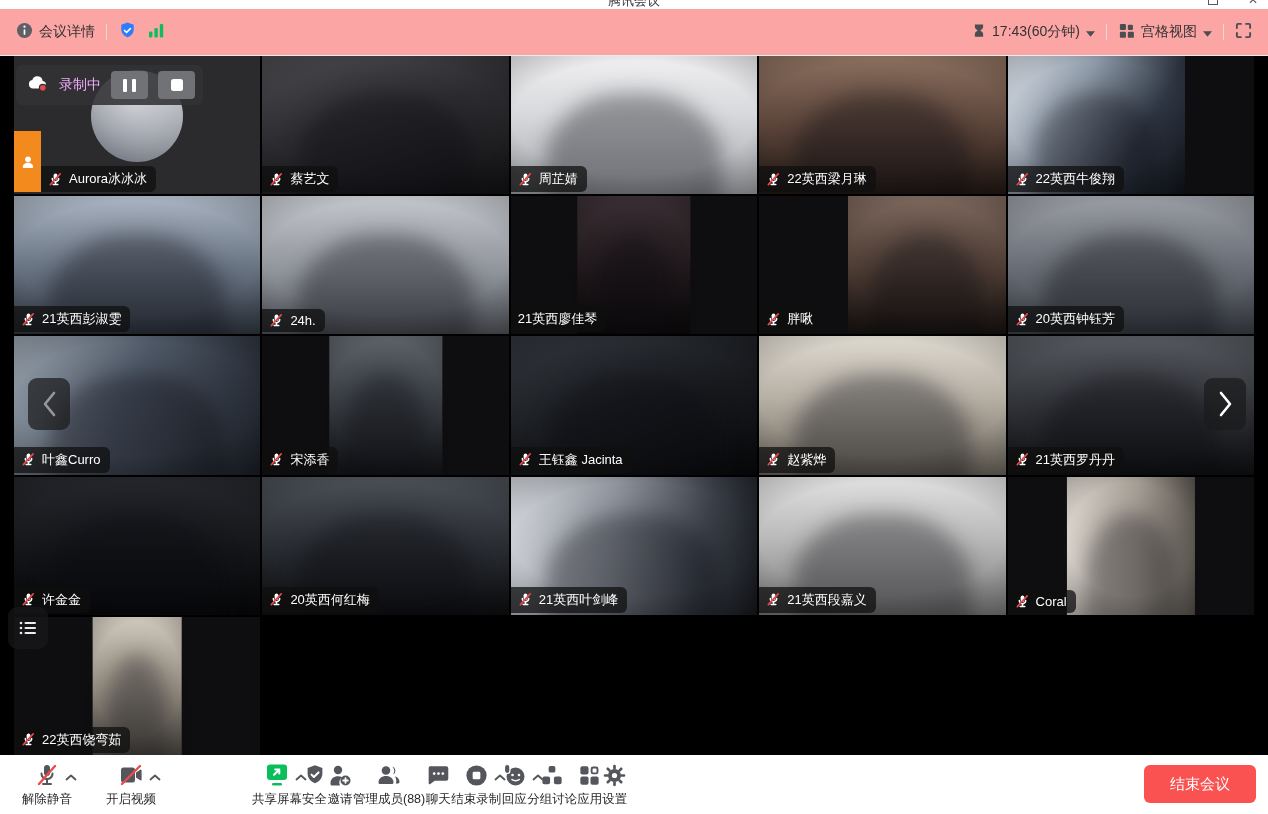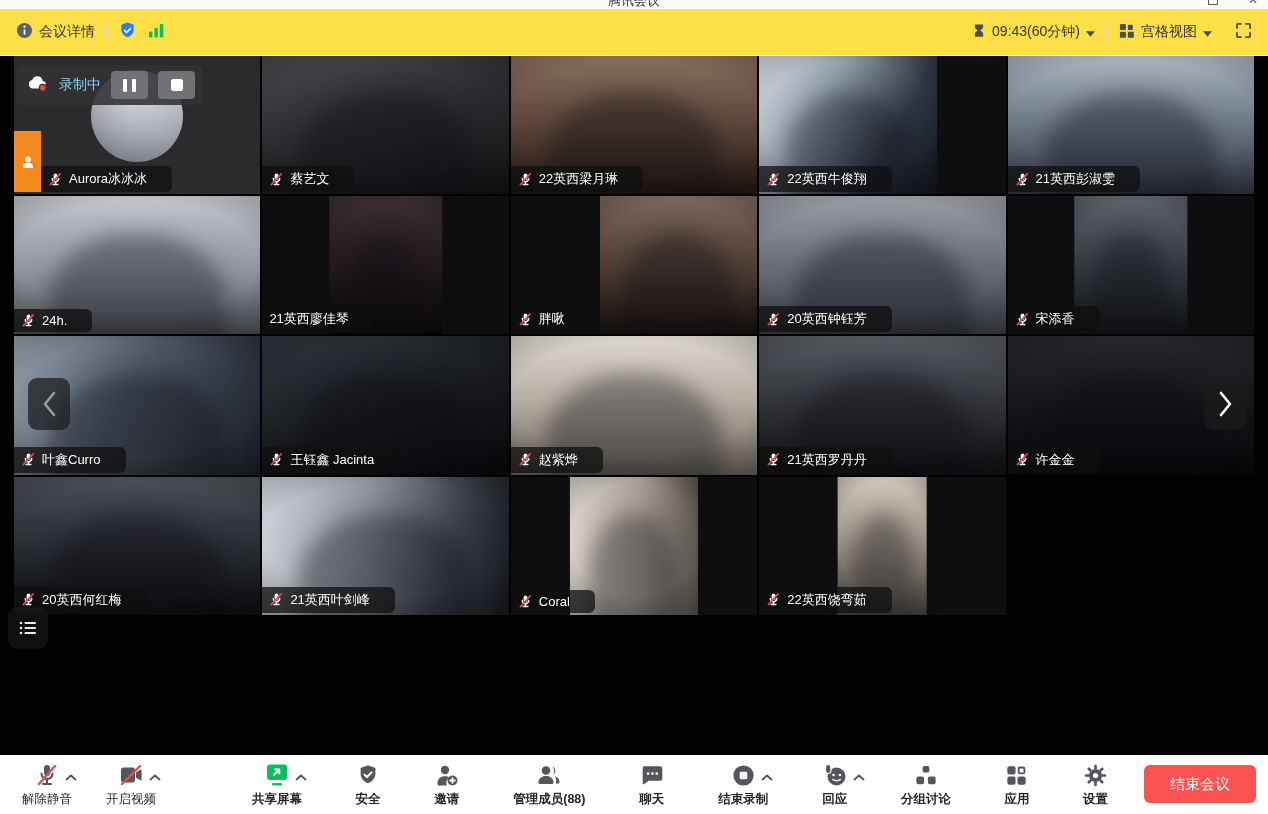--- a/index.html
+++ b/index.html
@@ -8,21 +8,21 @@
 
   
   .titlebar { position:relative; height:9px; background:#fff; overflow:hidden; }
   .titlebar .wtitle { position:absolute; top:-8px; left:0; right:0; text-align:center;
     font-size:13px; color:#3a3a3c; }
   .titlebar .wbtns { position:absolute; top:-5px; right:10px; display:flex; gap:30px; align-items:center; }
   .wbtn-max { width:10px; height:10px; border:1.4px solid #5a5a5e; display:inline-block; }
   .wbtn-close { font-size:12px; color:#5a5a5e; line-height:10px; }
 
   
-  .topbar { height:47px; border-bottom:1px solid #ececee; background:#fde047;
+  .topbar { height:47px; border-bottom:1px solid #ececee; background:#fca5a5;
     display:flex; align-items:center; justify-content:space-between; padding:0 16px; }
   .tb-side { display:flex; align-items:center; gap:11px; font-size:14px; color:#333; }
   .tb-divider { width:1px; height:16px; background:#dcdcde; }
   .tb-click { display:flex; align-items:center; gap:6px; cursor:default; }
 
   
   .stage { position:relative; height:699px; background:#000; padding:0 14px; }
   .grid { display:grid; height:100%; grid-template-columns:repeat(5,1fr);
     grid-template-rows:repeat(5,1fr); gap:2px; }
   .tile { position:relative; background:#0e0e10; overflow:hidden; }
@@ -69,44 +69,44 @@
   .t24 .video{left:50%;right:auto;transform:translateX(-50%);width:36%;}
 
   .avatar { position:relative; z-index:2; width:92px; height:92px; margin:14px auto 0;
     border-radius:50%;
     background:linear-gradient(205deg, rgba(255,255,255,.55), rgba(70,70,85,.35)),
       radial-gradient(circle at 45% 35%, #d8dbe0 0%, #aab0b8 45%, #676d76 100%); }
 
   .plate-row { position:absolute; left:0; bottom:2px; display:flex; align-items:stretch; z-index:3; }
   .host-badge { width:27px; background:#f28a1d; display:flex; align-items:center; justify-content:center; }
   .nameplate { display:flex; align-items:center; gap:6px; background:rgba(15,15,15,.74);
-    padding:4px 25px 4px 7px; border-radius:0 6px 6px 0;margin-top:35px; }
+    padding:4px 9px 4px 7px; border-radius:0 6px 6px 0;margin-top:35px; }
   .nameplate .nm { color:#fff; font-size:13px; white-space:nowrap; }
 
   
   .rec { position:absolute; left:16px; top:9px; z-index:6; display:flex; align-items:center;
     gap:10px; background:rgba(50,50,53,.88); border-radius:6px; padding:6px 8px 6px 11px; }
-  .rec-label { color:#7dd3fc; font-size:14px; }
+  .rec-label { color:#f0abfc; font-size:14px; }
   .rec-btn { width:37px; height:28px; background:#717276; border-radius:4px;
     display:flex; align-items:center; justify-content:center; gap:5px; cursor:default; }
   .rec-btn .bar { width:4px; height:13px; background:#fff; border-radius:1px; }
   .rec-btn .sq  { width:12px; height:12px; background:#fff; border-radius:2.5px; }
 
   
   .nav { position:absolute; top:322px; width:42px; height:52px; border-radius:9px;
     background:rgba(26,26,28,.72); display:flex; align-items:center; justify-content:center; z-index:6; }
   .nav.left { left:28px; color:#98989c; }
   .nav.right { right:22px; color:#fff; }
   .list-toggle { position:absolute; left:8px; top:551px; width:40px; height:42px; border-radius:9px;
     background:rgba(26,26,28,.62); display:flex; align-items:center; justify-content:center; z-index:6; }
 
   
   .toolbar { height:58px; background:#fff; display:flex; align-items:center; padding:0 12px 0 22px; }
   .tb-group-left { display:flex; gap:34px; }
-  .tb-center { flex:1; display:flex; justify-content:space-between; margin:0 36px 0 96px;font-weight:bold; }
+  .tb-center { flex:1; display:flex; margin:0 36px 0 96px; }
   .tb-item { position:relative; display:flex; flex-direction:column; align-items:center;
     gap:3px; cursor:default; }
   .tb-item .ic { height:27px; display:flex; align-items:flex-end; position:relative; }
   .tb-item .lbl { font-size:12.5px; color:#26272b; white-space:nowrap; }
   .acc { position:absolute; right:-17px; bottom:3px; }
   .end-btn { width:112px; height:38px; background:#fa5151; border:none; border-radius:6px;
     color:#fff; font-size:15px; font-family:Liberation Mono, monospace; }
 </style>
 </head>
 <body>
@@ -148,21 +148,21 @@
         </svg>
     </span>
   </div>
   <div class="tb-side">
     <div class="tb-click">
       <span>
         <svg width="14" height="15" viewBox="0 0 16 16">
             <path fill="#4b4d52" d="M3.3 1h9.4v3c0 1.9-1.8 3-3.2 4 1.4 1 3.2 2.1 3.2 4v3H3.3v-3c0-1.9 1.8-3 3.2-4-1.4-1-3.2-2.1-3.2-4z"></path>
           </svg>
       </span>
-      <span>09:43(60分钟)</span>
+      <span>17:43(60分钟)</span>
       <span>
         <svg width="9" height="6" viewBox="0 0 10 6">
             <path d="M0 0h10L5 6z" fill="#4b4d52"></path>
           </svg>
       </span>
     </div>
     <span class="tb-divider"></span>
     <div class="tb-click">
       <span>
         <svg width="17" height="17" viewBox="0 0 18 18" fill="#4b4d52">
@@ -229,20 +229,37 @@
                   <rect x="6" y="1.5" width="4" height="7" rx="2"></rect>
                   <path d="M3.8 7a.8.8 0 0 1 1.6 0 2.6 2.6 0 0 0 5.2 0 .8.8 0 0 1 1.6 0 4.2 4.2 0 0 1-3.4 4.1v1.4h1.7a.75.75 0 0 1 0 1.5H5.5a.75.75 0 0 1 0-1.5h1.7v-1.4A4.2 4.2 0 0 1 3.8 7z"></path>
                 </g>
                 <line x1="2.5" y1="13.5" x2="13" y2="2" stroke="#e5484d" stroke-width="1.8" stroke-linecap="round"></line>
               </svg>
             </span>
             <span class="nm">蔡艺文</span>
           </span>
         </div>
       </div>
+      <div class="tile t2">
+        <div class="video v2"></div>
+        <div class="plate-row">
+          <span class="nameplate">
+            <span style="display: inline-flex;">
+              <svg width="15" height="15" viewBox="0 0 16 16">
+                <g fill="#fff">
+                  <rect x="6" y="1.5" width="4" height="7" rx="2"></rect>
+                  <path d="M3.8 7a.8.8 0 0 1 1.6 0 2.6 2.6 0 0 0 5.2 0 .8.8 0 0 1 1.6 0 4.2 4.2 0 0 1-3.4 4.1v1.4h1.7a.75.75 0 0 1 0 1.5H5.5a.75.75 0 0 1 0-1.5h1.7v-1.4A4.2 4.2 0 0 1 3.8 7z"></path>
+                </g>
+                <line x1="2.5" y1="13.5" x2="13" y2="2" stroke="#e5484d" stroke-width="1.8" stroke-linecap="round"></line>
+              </svg>
+            </span>
+            <span class="nm">周芷婧</span>
+          </span>
+        </div>
+      </div>
       <div class="tile t4">
         <div class="video v4"></div>
         <div class="plate-row">
           <span class="nameplate">
             <span style="display: inline-flex;">
               <svg width="15" height="15" viewBox="0 0 16 16">
                 <g fill="#fff">
                   <rect x="6" y="1.5" width="4" height="7" rx="2"></rect>
                   <path d="M3.8 7a.8.8 0 0 1 1.6 0 2.6 2.6 0 0 0 5.2 0 .8.8 0 0 1 1.6 0 4.2 4.2 0 0 1-3.4 4.1v1.4h1.7a.75.75 0 0 1 0 1.5H5.5a.75.75 0 0 1 0-1.5h1.7v-1.4A4.2 4.2 0 0 1 3.8 7z"></path>
                 </g>
@@ -339,54 +356,54 @@
                   <rect x="6" y="1.5" width="4" height="7" rx="2"></rect>
                   <path d="M3.8 7a.8.8 0 0 1 1.6 0 2.6 2.6 0 0 0 5.2 0 .8.8 0 0 1 1.6 0 4.2 4.2 0 0 1-3.4 4.1v1.4h1.7a.75.75 0 0 1 0 1.5H5.5a.75.75 0 0 1 0-1.5h1.7v-1.4A4.2 4.2 0 0 1 3.8 7z"></path>
                 </g>
                 <line x1="2.5" y1="13.5" x2="13" y2="2" stroke="#e5484d" stroke-width="1.8" stroke-linecap="round"></line>
               </svg>
             </span>
             <span class="nm">20英西钟钰芳</span>
           </span>
         </div>
       </div>
+      <div class="tile t13">
+        <div class="video v13"></div>
+        <div class="plate-row">
+          <span class="nameplate">
+            <span style="display: inline-flex;">
+              <svg width="15" height="15" viewBox="0 0 16 16">
+                <g fill="#fff">
+                  <rect x="6" y="1.5" width="4" height="7" rx="2"></rect>
+                  <path d="M3.8 7a.8.8 0 0 1 1.6 0 2.6 2.6 0 0 0 5.2 0 .8.8 0 0 1 1.6 0 4.2 4.2 0 0 1-3.4 4.1v1.4h1.7a.75.75 0 0 1 0 1.5H5.5a.75.75 0 0 1 0-1.5h1.7v-1.4A4.2 4.2 0 0 1 3.8 7z"></path>
+                </g>
+                <line x1="2.5" y1="13.5" x2="13" y2="2" stroke="#e5484d" stroke-width="1.8" stroke-linecap="round"></line>
+              </svg>
+            </span>
+            <span class="nm">叶鑫Curro</span>
+          </span>
+        </div>
+      </div>
       <div class="tile t12">
         <div class="video v12"></div>
         <div class="plate-row">
           <span class="nameplate">
             <span style="display: inline-flex;">
               <svg width="15" height="15" viewBox="0 0 16 16">
                 <g fill="#fff">
                   <rect x="6" y="1.5" width="4" height="7" rx="2"></rect>
                   <path d="M3.8 7a.8.8 0 0 1 1.6 0 2.6 2.6 0 0 0 5.2 0 .8.8 0 0 1 1.6 0 4.2 4.2 0 0 1-3.4 4.1v1.4h1.7a.75.75 0 0 1 0 1.5H5.5a.75.75 0 0 1 0-1.5h1.7v-1.4A4.2 4.2 0 0 1 3.8 7z"></path>
                 </g>
                 <line x1="2.5" y1="13.5" x2="13" y2="2" stroke="#e5484d" stroke-width="1.8" stroke-linecap="round"></line>
               </svg>
             </span>
             <span class="nm">宋添香</span>
           </span>
         </div>
       </div>
-      <div class="tile t13">
-        <div class="video v13"></div>
-        <div class="plate-row">
-          <span class="nameplate">
-            <span style="display: inline-flex;">
-              <svg width="15" height="15" viewBox="0 0 16 16">
-                <g fill="#fff">
-                  <rect x="6" y="1.5" width="4" height="7" rx="2"></rect>
-                  <path d="M3.8 7a.8.8 0 0 1 1.6 0 2.6 2.6 0 0 0 5.2 0 .8.8 0 0 1 1.6 0 4.2 4.2 0 0 1-3.4 4.1v1.4h1.7a.75.75 0 0 1 0 1.5H5.5a.75.75 0 0 1 0-1.5h1.7v-1.4A4.2 4.2 0 0 1 3.8 7z"></path>
-                </g>
-                <line x1="2.5" y1="13.5" x2="13" y2="2" stroke="#e5484d" stroke-width="1.8" stroke-linecap="round"></line>
-              </svg>
-            </span>
-            <span class="nm">叶鑫Curro</span>
-          </span>
-        </div>
-      </div>
       <div class="tile t14">
         <div class="video v14"></div>
         <div class="plate-row">
           <span class="nameplate">
             <span style="display: inline-flex;">
               <svg width="15" height="15" viewBox="0 0 16 16">
                 <g fill="#fff">
                   <rect x="6" y="1.5" width="4" height="7" rx="2"></rect>
                   <path d="M3.8 7a.8.8 0 0 1 1.6 0 2.6 2.6 0 0 0 5.2 0 .8.8 0 0 1 1.6 0 4.2 4.2 0 0 1-3.4 4.1v1.4h1.7a.75.75 0 0 1 0 1.5H5.5a.75.75 0 0 1 0-1.5h1.7v-1.4A4.2 4.2 0 0 1 3.8 7z"></path>
                 </g>
@@ -472,20 +489,37 @@
             <span style="display: inline-flex;">
               <svg width="15" height="15" viewBox="0 0 16 16">
                 <g fill="#fff">
                   <rect x="6" y="1.5" width="4" height="7" rx="2"></rect>
                   <path d="M3.8 7a.8.8 0 0 1 1.6 0 2.6 2.6 0 0 0 5.2 0 .8.8 0 0 1 1.6 0 4.2 4.2 0 0 1-3.4 4.1v1.4h1.7a.75.75 0 0 1 0 1.5H5.5a.75.75 0 0 1 0-1.5h1.7v-1.4A4.2 4.2 0 0 1 3.8 7z"></path>
                 </g>
                 <line x1="2.5" y1="13.5" x2="13" y2="2" stroke="#e5484d" stroke-width="1.8" stroke-linecap="round"></line>
               </svg>
             </span>
             <span class="nm">21英西叶剑峰</span>
+          </span>
+        </div>
+      </div>
+      <div class="tile t22">
+        <div class="video v22"></div>
+        <div class="plate-row">
+          <span class="nameplate">
+            <span style="display: inline-flex;">
+              <svg width="15" height="15" viewBox="0 0 16 16">
+                <g fill="#fff">
+                  <rect x="6" y="1.5" width="4" height="7" rx="2"></rect>
+                  <path d="M3.8 7a.8.8 0 0 1 1.6 0 2.6 2.6 0 0 0 5.2 0 .8.8 0 0 1 1.6 0 4.2 4.2 0 0 1-3.4 4.1v1.4h1.7a.75.75 0 0 1 0 1.5H5.5a.75.75 0 0 1 0-1.5h1.7v-1.4A4.2 4.2 0 0 1 3.8 7z"></path>
+                </g>
+                <line x1="2.5" y1="13.5" x2="13" y2="2" stroke="#e5484d" stroke-width="1.8" stroke-linecap="round"></line>
+              </svg>
+            </span>
+            <span class="nm">21英西段嘉义</span>
           </span>
         </div>
       </div>
       <div class="tile t23">
         <div class="video v23"></div>
         <div class="plate-row">
           <span class="nameplate">
             <span style="display: inline-flex;">
               <svg width="15" height="15" viewBox="0 0 16 16">
                 <g fill="#fff">

